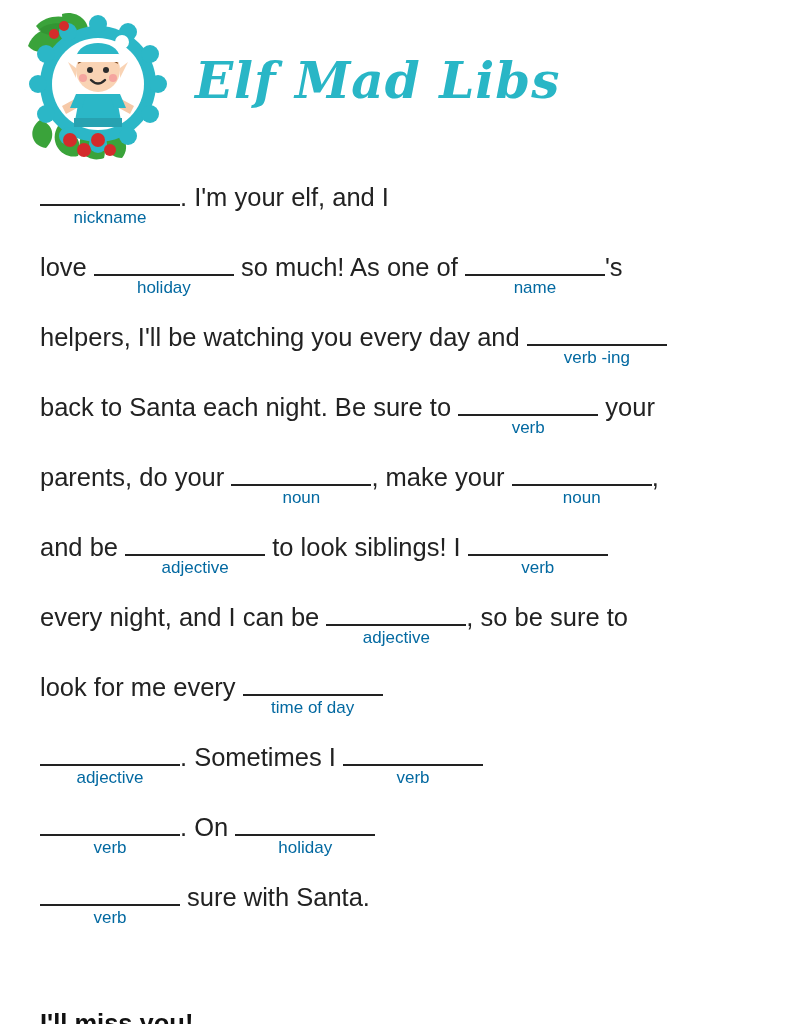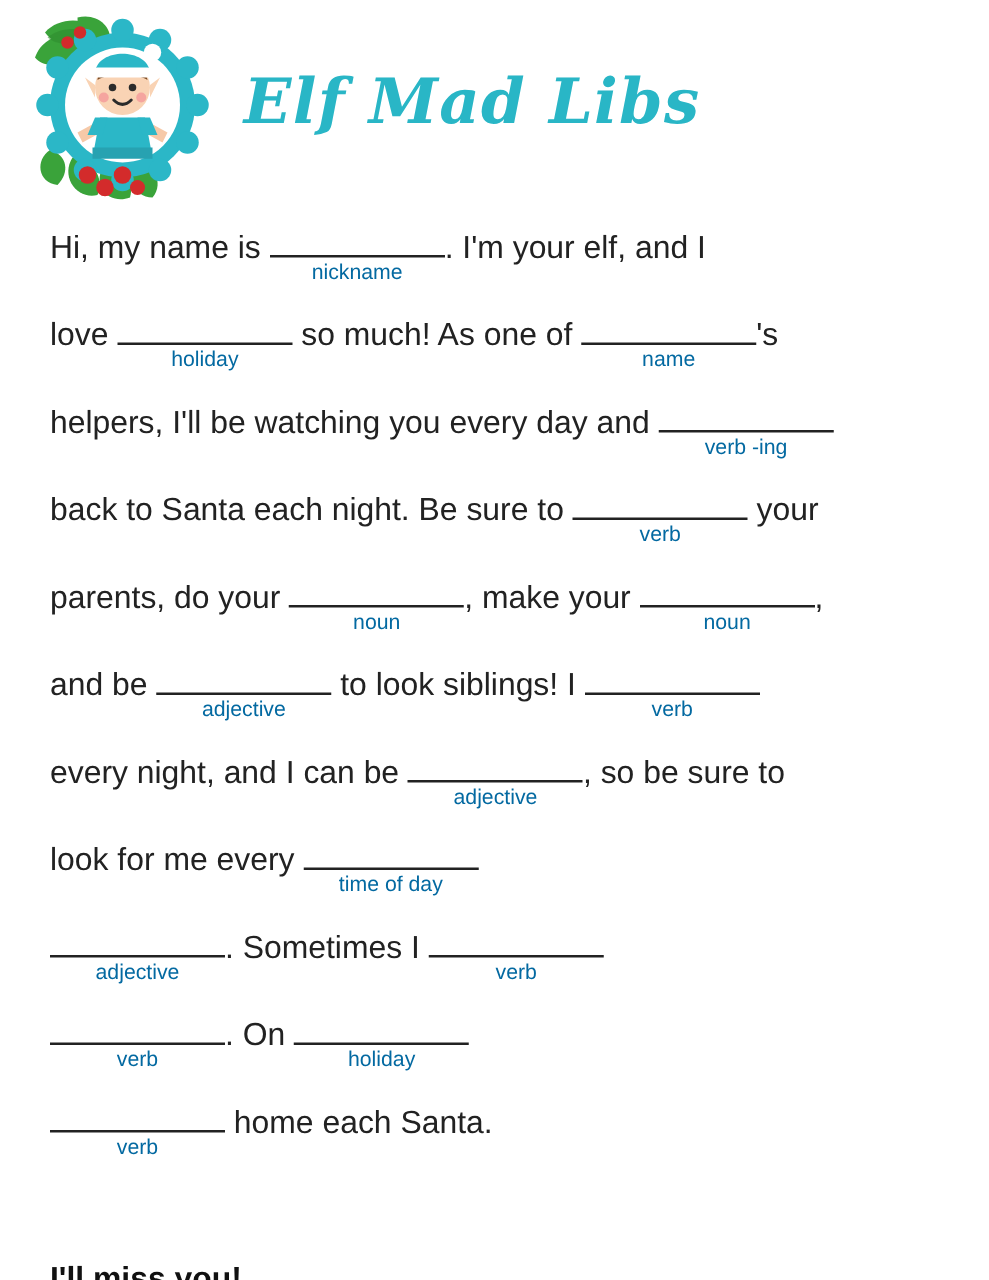--- a/index.html
+++ b/index.html
@@ -194,28 +194,28 @@
           <circle cx="36" cy="26" r="5"></circle>
             <circle cx="46" cy="18" r="5"></circle>
         </g>
       </svg>
     </div>
 
     <div class="title">Elf Mad Libs</div>
   </div>
 
   <div class="story">
-      <div class="line"><span class="text-run">Hi, my name is </span><span class="blank w-med"><span class="rule"></span><span class="hint">nickname</span></span><span class="text-run">. I'm your elf, and I</span></div>
+      <div class="line"><span class="blank w-med"><span class="rule"></span><span class="hint">nickname</span></span><span class="text-run">. I'm your elf, and I</span></div>
       <div class="line"><span class="text-run">love </span><span class="blank w-med"><span class="rule"></span><span class="hint">holiday</span></span><span class="text-run"> so much! As one of </span><span class="blank w-med"><span class="rule"></span><span class="hint">name</span></span><span class="text-run">'s</span></div>
       <div class="line"><span class="text-run">helpers, I'll be watching you every day and </span><span class="blank w-med"><span class="rule"></span><span class="hint">verb -ing</span></span></div>
       <div class="line"><span class="text-run">back to Santa each night. Be sure to </span><span class="blank w-med"><span class="rule"></span><span class="hint">verb</span></span><span class="text-run"> your</span></div>
       <div class="line"><span class="text-run">parents, do your </span><span class="blank w-med"><span class="rule"></span><span class="hint">noun</span></span><span class="text-run">, make your </span><span class="blank w-med"><span class="rule"></span><span class="hint">noun</span></span><span class="text-run">,</span></div>
       <div class="line"><span class="text-run">and be </span><span class="blank w-med"><span class="rule"></span><span class="hint">adjective</span></span><span class="text-run"> to look siblings!  I </span><span class="blank w-med"><span class="rule"></span><span class="hint">verb</span></span></div>
       <div class="line"><span class="text-run">every night, and I can be </span><span class="blank w-med"><span class="rule"></span><span class="hint">adjective</span></span><span class="text-run">, so be sure to</span></div>
       <div class="line"><span class="text-run">look for me every </span><span class="blank w-med"><span class="rule"></span><span class="hint">time of day</span></span></div>
       <div class="line"><span class="blank w-med"><span class="rule"></span><span class="hint">adjective</span></span><span class="text-run">. Sometimes I </span><span class="blank w-med"><span class="rule"></span><span class="hint">verb</span></span></div>
       <div class="line"><span class="blank w-med"><span class="rule"></span><span class="hint">verb</span></span><span class="text-run">.  On </span><span class="blank w-med"><span class="rule"></span><span class="hint">holiday</span></span></div>
-      <div class="line"><span class="blank w-med"><span class="rule"></span><span class="hint">verb</span></span><span class="text-run"> home each Santa.</span></div>
+      <div class="line"><span class="blank w-med"><span class="rule"></span><span class="hint">verb</span></span><span class="text-run"> sure with Santa.</span></div>
     </div>
 
   <div class="closing">I'll miss you!</div>
 
 </div>
 
 </body></html>

